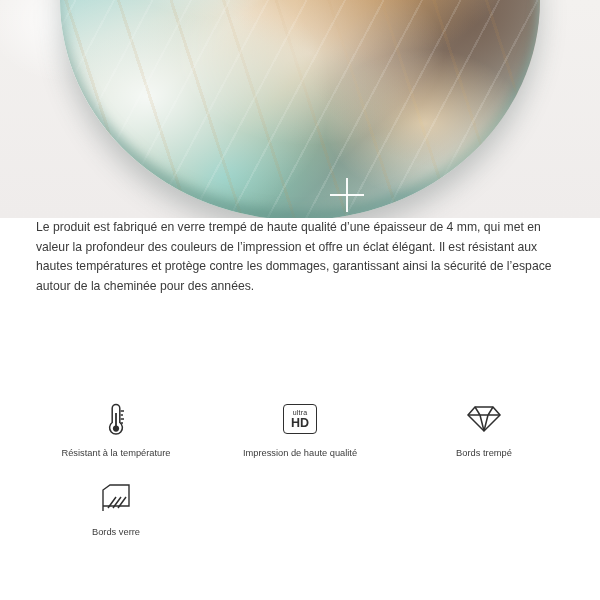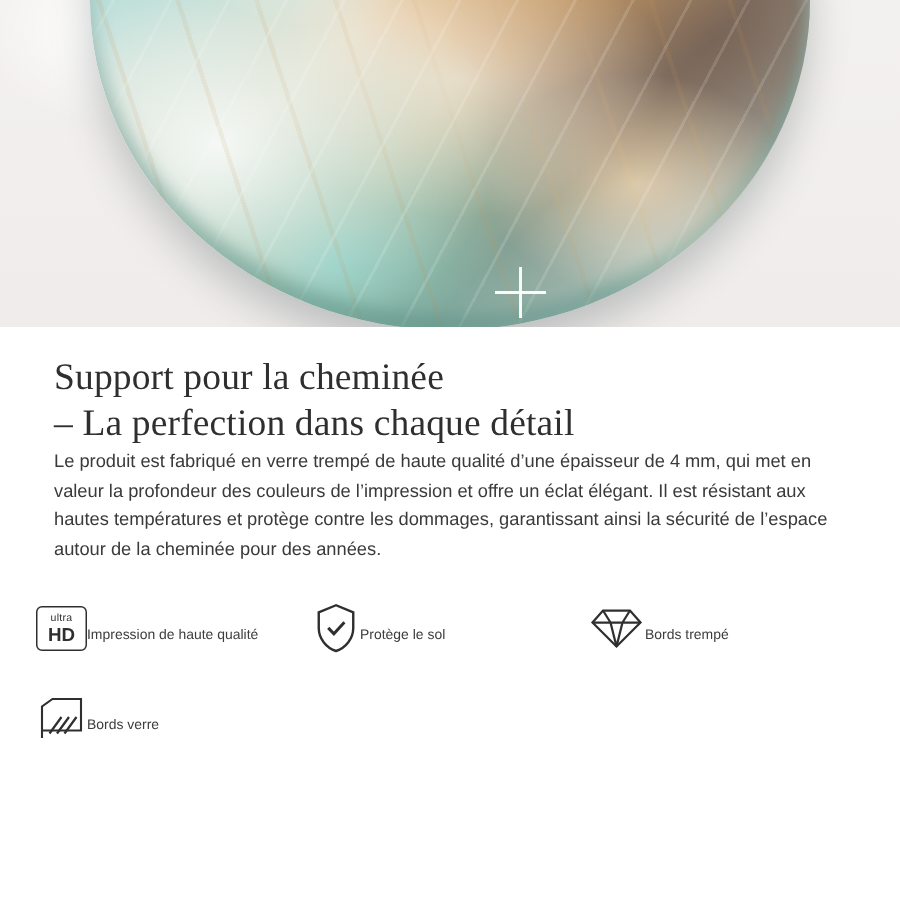--- a/index.html
+++ b/index.html
@@ -118,21 +118,21 @@
     left: 0;
     top: 398px;
     width: 600px;
     padding: 0 24px;
     display: grid;
     grid-template-columns: repeat(3, 1fr);
     grid-row-gap: 18px;
   }
   .feature {
     display: flex;
-    flex-direction: row;
+    flex-direction: column;
     align-items: center;
     justify-content: flex-start;
   }
   .feature-icon {
     height: 42px;
     display: flex;
     align-items: center;
     justify-content: center;
     color: #2f2f2f;
   }
@@ -164,49 +164,47 @@
   <div class="hero">
     <div class="hero-bg"></div>
     <div class="disc">
       <div class="disc-veins"></div>
       <div class="disc-edge"></div>
     </div>
     <div class="sparkle"></div>
   </div>
 
   <div class="content">
-    <h1 class="headline">
-      <span>Support pour la cheminée</span>
-      <span class="l2">– La perfection dans chaque détail</span>
-    </h1>
     <p class="body-copy">Le produit est fabriqué en verre trempé de haute qualité d’une épaisseur de 4 mm, qui met en valeur la profondeur des couleurs de l’impression et offre un éclat élégant. Il est résistant aux hautes températures et protège contre les dommages, garantissant ainsi la sécurité de l’espace autour de la cheminée pour des années.</p>
   </div>
 
   <div class="features">
 
+    <div class="feature">
+      <div class="feature-icon">
+        <svg width="26" height="38" viewBox="0 0 26 38" fill="none" stroke="#2f2f2f" stroke-width="1.5">
+          <path d="M13 4.5c-2.1 0-3.8 1.7-3.8 3.8v14.2a6.4 6.4 0 1 0 7.6 0V8.3c0-2.1-1.7-3.8-3.8-3.8z"></path>
+          <circle cx="13" cy="28.6" r="3.1" fill="#2f2f2f" stroke="none"></circle>
+          <rect x="12.1" y="13" width="1.8" height="14" fill="#2f2f2f" stroke="none"></rect>
+          <path d="M17.6 11h3.4M17.6 15h2.4M17.6 19h3.4M17.6 23h2.4"></path>
+        </svg>
+      </div>
+      <div class="feature-label">Résistant à la température</div>
+    </div>
 
     <div class="feature">
       <div class="feature-icon">
         <div class="hd-badge">
           <span class="u">ultra</span>
           <span class="h">HD</span>
         </div>
       </div>
       <div class="feature-label">Impression de haute qualité</div>
     </div>
 
-    <div class="feature">
-      <div class="feature-icon">
-        <svg width="32" height="38" viewBox="0 0 32 38" fill="none" stroke="#2f2f2f" stroke-width="1.6">
-          <path d="M16 3.5 4.5 8.2v10.4c0 7 4.9 13.2 11.5 15.4 6.6-2.2 11.5-8.4 11.5-15.4V8.2L16 3.5z"></path>
-          <path d="M10.8 18.6l3.8 3.9 7-7.6" stroke-width="2"></path>
-        </svg>
-      </div>
-      <div class="feature-label">Protège le sol</div>
-    </div>
 
     <div class="feature">
       <div class="feature-icon">
         <svg width="38" height="34" viewBox="0 0 38 34" fill="none" stroke="#2f2f2f" stroke-width="1.5">
           <path d="M10 5h18l7 8-16 16L3 13l7-8z"></path>
           <path d="M3 13h32M10 5l5 8-6 0M28 5l-5 8 6 0M19 29l-4-16M19 29l4-16"></path>
         </svg>
       </div>
       <div class="feature-label">Bords trempé</div>
     </div>

